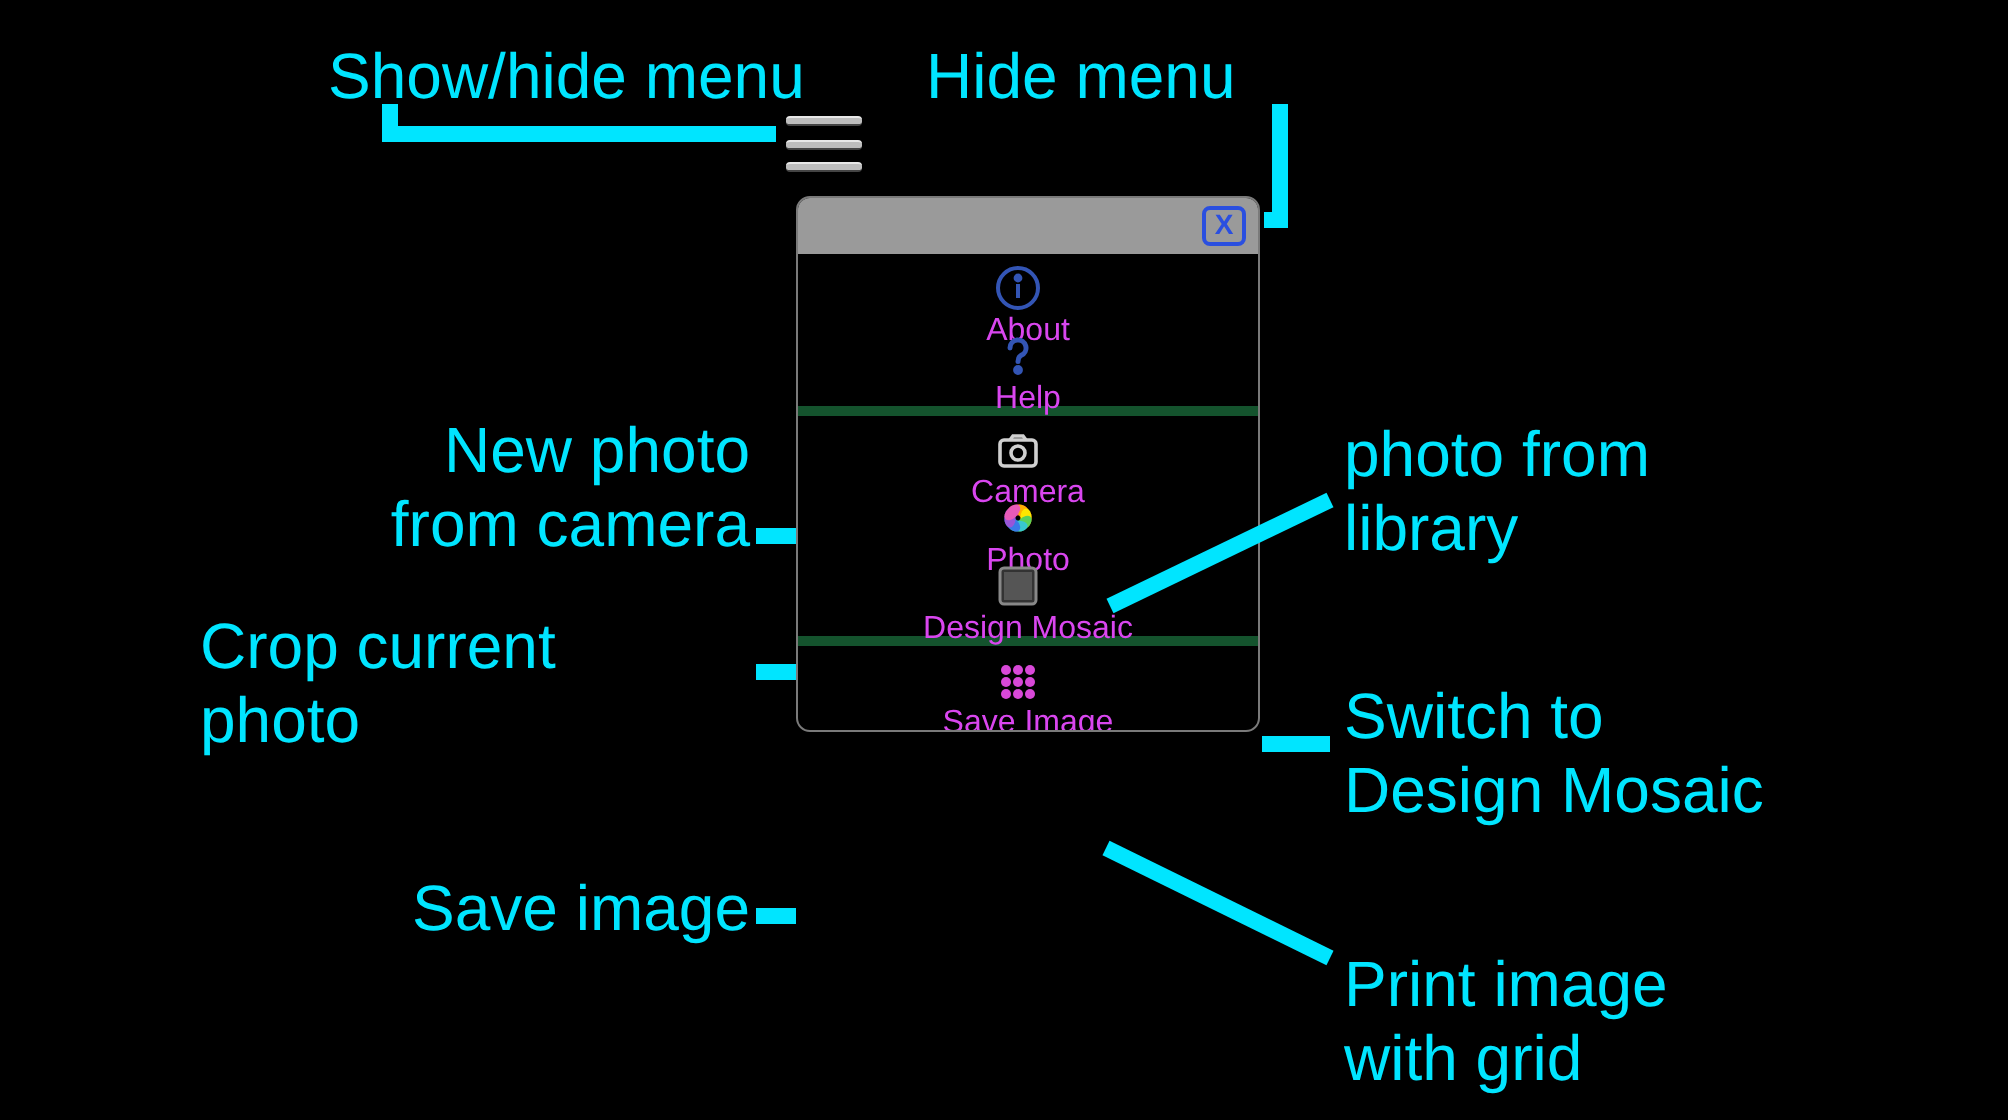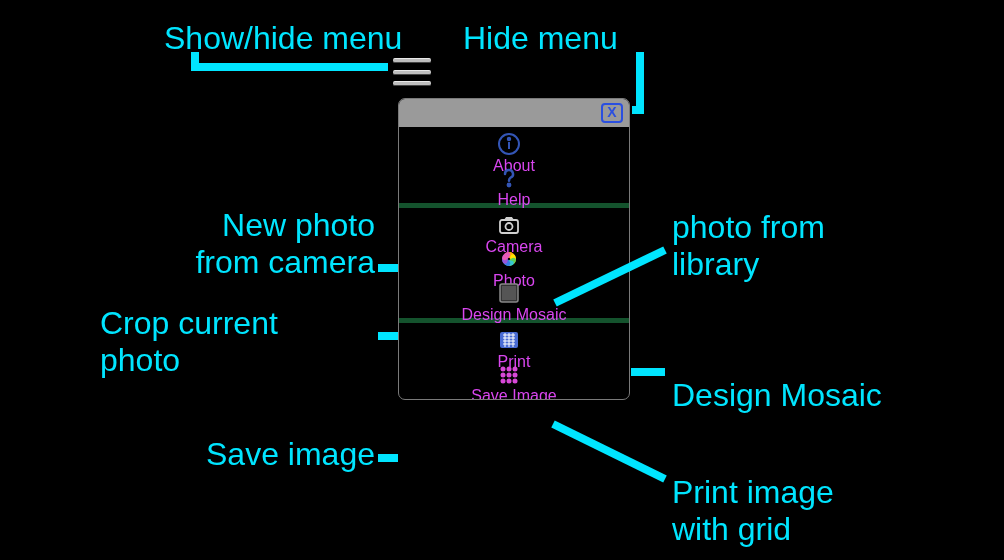--- a/index.html
+++ b/index.html
@@ -119,21 +119,21 @@
   <span>Save image</span><br>
 </div>
 
 <div class="annotation ann-left" style="left:672px; top:172px;">
   <br>
   <span>photo from</span><br>
   <span>library</span>
 </div>
 
 <div class="annotation ann-left" style="left:672px; top:340px;">
-  <br>
+  <span>Switch to</span><br>
   <span>Design Mosaic</span>
 </div>
 
 <div class="annotation ann-left" style="left:672px; top:474px;">
   <span>Print image</span><br>
   <span>with grid</span>
 </div>
 
 <div class="hamburger">
   <div class="bar"></div>
@@ -206,37 +206,20 @@
           </svg>
       </span>
       <span>Design Mosaic</span>
     </div>
   </div>
 
   <div class="menu-section">
     <div class="menu-item">
       <span class="menu-icon">
         <svg viewBox="0 0 24 24">
-            <rect x="3" y="4" width="18" height="16" rx="2" fill="#4a6cd4"></rect>
-            <g stroke="#fff" stroke-width="1">
-              <line x1="6" y1="7" x2="18" y2="7"></line>
-              <line x1="6" y1="10" x2="18" y2="10"></line>
-              <line x1="6" y1="13" x2="18" y2="13"></line>
-              <line x1="6" y1="16" x2="18" y2="16"></line>
-              <line x1="8" y1="5" x2="8" y2="19"></line>
-              <line x1="12" y1="5" x2="12" y2="19"></line>
-              <line x1="16" y1="5" x2="16" y2="19"></line>
-            </g>
-          </svg>
-      </span>
-      <span>Print</span>
-    </div>
-    <div class="menu-item">
-      <span class="menu-icon">
-        <svg viewBox="0 0 24 24">
           <circle cx="6" cy="7" r="2.5" fill="#d848d8"></circle>
             <circle cx="12" cy="7" r="2.5" fill="#d848d8"></circle>
             <circle cx="18" cy="7" r="2.5" fill="#d848d8"></circle>
           <circle cx="6" cy="13" r="2.5" fill="#d848d8"></circle>
             <circle cx="12" cy="13" r="2.5" fill="#d848d8"></circle>
             <circle cx="18" cy="13" r="2.5" fill="#d848d8"></circle>
           <circle cx="6" cy="19" r="2.5" fill="#d848d8"></circle>
             <circle cx="12" cy="19" r="2.5" fill="#d848d8"></circle>
             <circle cx="18" cy="19" r="2.5" fill="#d848d8"></circle>
         </svg>

